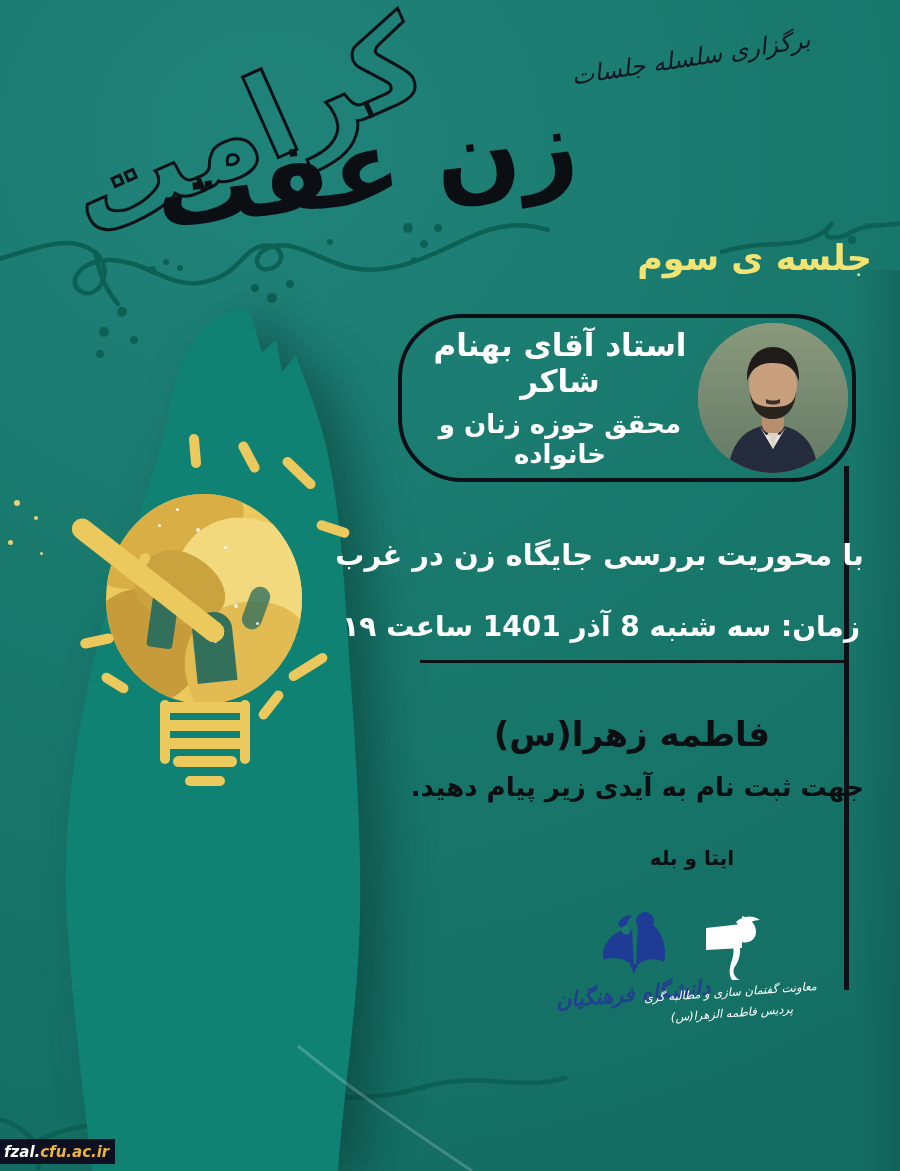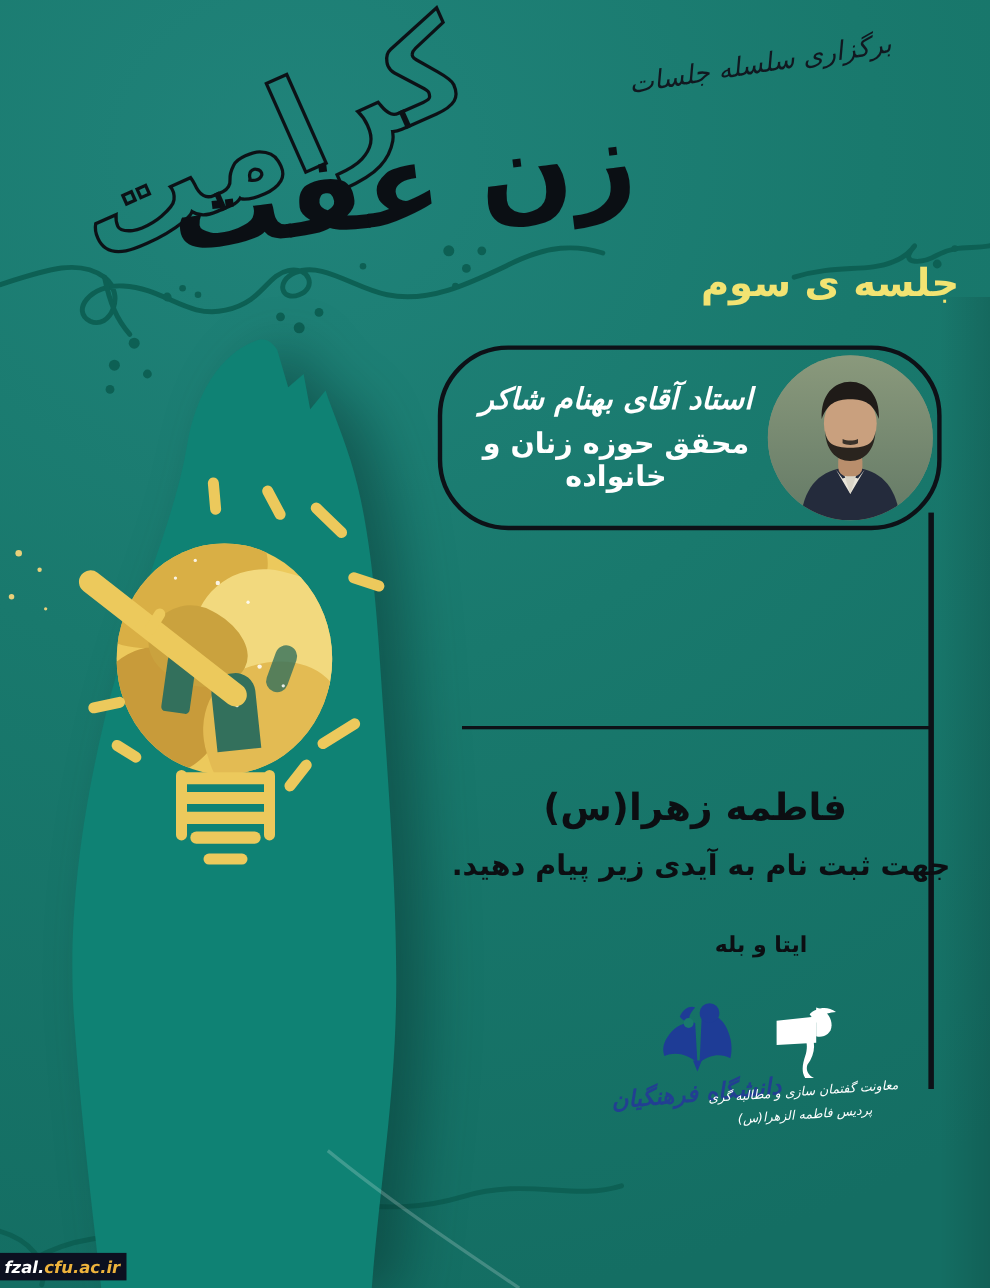--- a/index.html
+++ b/index.html
@@ -72,21 +72,21 @@
   
   .bubble{
     left:398px;top:314px;width:450px;height:160px;z-index:5;
     border:4px solid #0d1117;border-radius:64px;overflow:hidden;
   }
   .bubble-text{
     position:absolute;left:10px;top:0;height:100%;width:296px;direction:rtl;
     display:flex;flex-direction:column;justify-content:center;gap:10px;
     color:#fff;text-align:center;font-weight:bold;
   }
-  .bubble-line1{font-size:27px;font-style:italic;}
+  .bubble-line1{font-size:31px;}
   .bubble-line2{font-size:26px;}
   .photo{
     position:absolute;right:4px;top:50%;transform:translateY(-50%);
     width:150px;height:150px;border-radius:50%;overflow:hidden;background:#7d9178;
   }
   .tail-line{left:844px;top:466px;width:5px;height:524px;background:#0d1117;z-index:4;}
   .right-shade{right:0;top:270px;width:46px;height:901px;z-index:2;
     background:linear-gradient(to right, rgba(0,0,0,0), rgba(0,0,0,.12));}
 
   
@@ -236,20 +236,22 @@
         <rect x="64" y="88" width="22" height="22" rx="8" fill="#b98e6c"></rect>
         <ellipse cx="75" cy="62" rx="24" ry="28" fill="#c9a07e"></ellipse>
         <path d="M49,58 C48,36 60,24 75,24 C90,24 102,36 101,58 C96,44 88,40 75,40 C62,40 54,44 49,58 Z" fill="#1f1b18"></path>
         <path d="M52,66 C52,86 62,96 75,96 C88,96 98,86 98,66 C98,80 90,84 75,84 C60,84 52,80 52,66 Z" fill="#2a241e"></path>
         <path d="M68,76 C72,78 78,78 82,76 L82,80 C78,82 72,82 68,80 Z" fill="#3a322a"></path>
       </svg>
     </div>
   </div>
   <div class="abs tail-line"></div>
 
+  <div class="abs focus-line">با محوریت بررسی جایگاه زن در غرب</div>
+  <div class="abs time-line">زمان:  سه شنبه 8 آذر 1401 ساعت ۱۹</div>
   <div class="abs divider"></div>
   <div class="abs loc2">فاطمه زهرا(س)</div>
   <div class="abs reg-note">جهت ثبت نام به آیدی زیر پیام دهید.</div>
   <div class="abs apps">ایتا و بله</div>
 
   <svg class="abs uni-logo" width="76" height="74" viewBox="0 0 76 74">
     <g fill="#1e3c96">
       <path d="M10,36 C16,26 26,20 36,22 L38,58 C28,50 18,48 8,52 C6,46 7,41 10,36 Z"></path>
       <path d="M66,30 C62,18 52,12 42,14 L40,58 C50,50 60,50 68,54 C70,46 69,37 66,30 Z"></path>
       <circle cx="49" cy="13" r="9"></circle>

